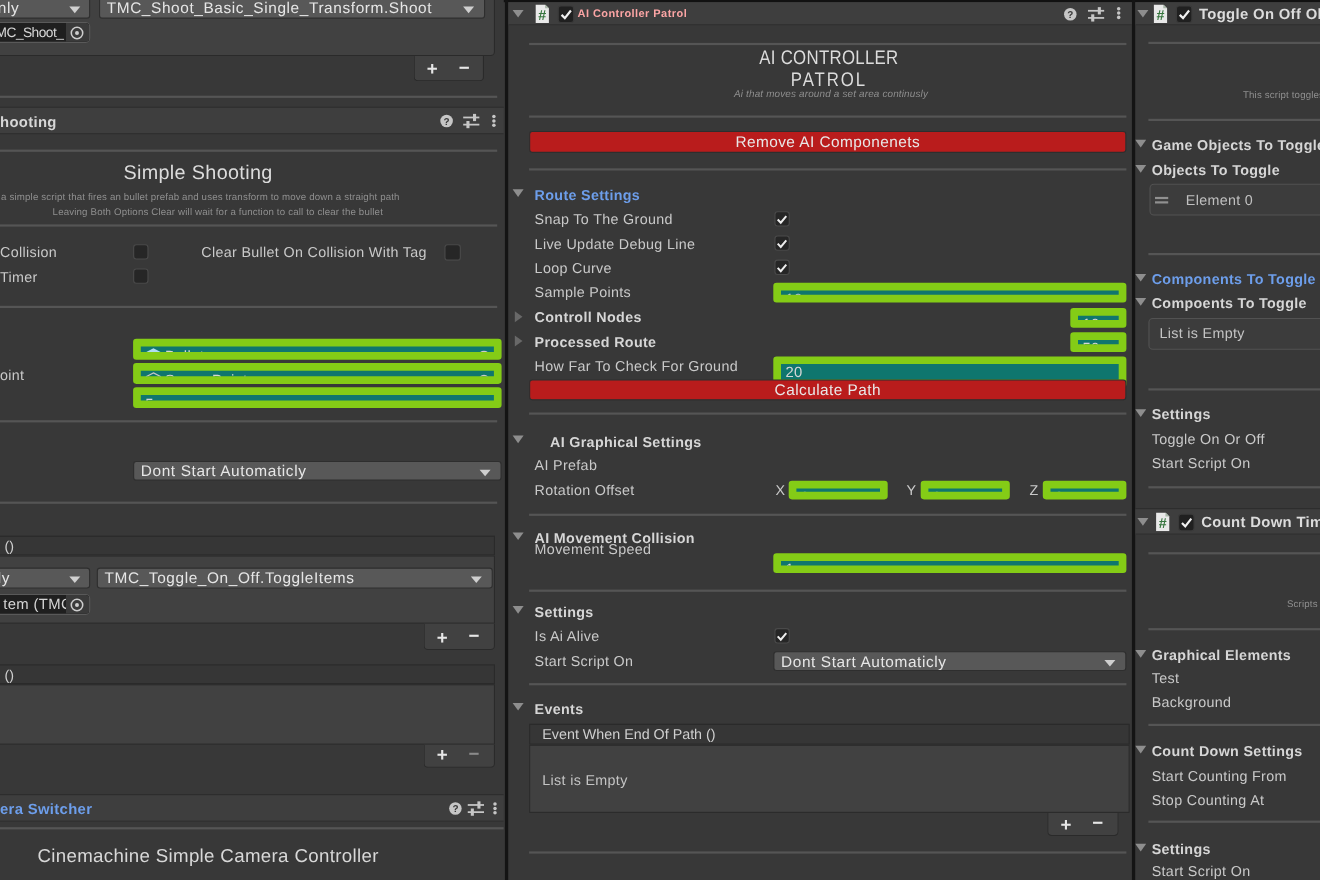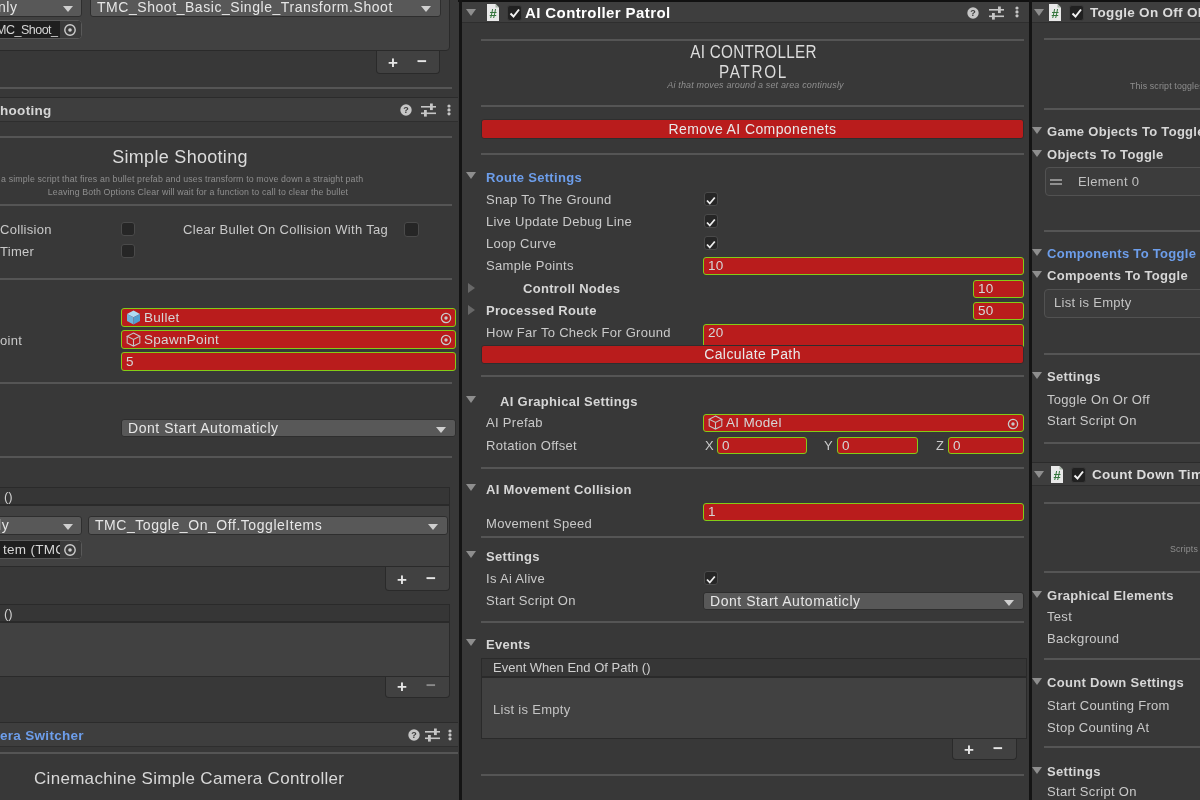--- a/index.html
+++ b/index.html
@@ -4,21 +4,21 @@
 html,body{margin:0;padding:0;}
 body{width:1200px;height:800px;background:#383838;font-family:"Liberation Sans",sans-serif;overflow:hidden;position:relative;}
 .c{position:absolute;}
 .hl{position:absolute;height:2px;background:#555555;}
 .csep{position:absolute;height:1px;background:#2B2B2B;}
 .hdr{position:absolute;background:#3E3E3E;border-bottom:1px solid #2E2E2E;box-sizing:border-box;}
 .lab{position:absolute;color:#C9C9C9;font-size:13px;letter-spacing:0.3px;white-space:nowrap;line-height:15px;}
 .b{font-weight:bold;color:#D6D6D6;}
 .blu{color:#6D9EEB;}
 .dim{color:#8F8F8F;}
-.fld{position:absolute;background:#b91c1c;border:1px solid #84cc16;border-radius:3px;box-sizing:border-box;color:#D6D6D6;font-size:13.5px;letter-spacing:0.3px;padding-left:4px;overflow:hidden;white-space:nowrap;}
+.fld{position:absolute;background:#0f766e;border:7px solid #84cc16;border-radius:3px;box-sizing:border-box;color:#D6D6D6;font-size:13.5px;letter-spacing:0.3px;padding-left:4px;overflow:hidden;white-space:nowrap;}
 .dd{position:absolute;background:#585858;border:1px solid #2E2E2E;border-radius:3px;box-sizing:border-box;color:#E6E6E6;font-size:14px;letter-spacing:0.55px;padding-left:6px;overflow:hidden;white-space:nowrap;}
 .btn{position:absolute;background:#b91c1c;border:1px solid #2E2E2E;border-radius:3px;box-sizing:border-box;color:#E8E8E8;font-size:14px;letter-spacing:0.4px;text-align:center;}
 .cb{position:absolute;width:14px;height:14px;background:#262626;border:1px solid #4A4A4A;border-radius:3px;box-sizing:border-box;}
 .fold{position:absolute;width:0;height:0;border-left:5px solid transparent;border-right:5px solid transparent;border-top:7px solid #8E8E8E;}
 .foldr{position:absolute;width:0;height:0;border-top:5px solid transparent;border-bottom:5px solid transparent;border-left:7px solid #686868;}
 .da{position:absolute;width:0;height:0;border-left:5px solid transparent;border-right:5px solid transparent;border-top:6.5px solid #CFCFCF;}
 .ebody{position:absolute;background:#414141;border:1px solid #2A2A2A;box-sizing:border-box;}
 .ehead{position:absolute;background:#363636;border:1px solid #2A2A2A;box-sizing:border-box;color:#CFCFCF;font-size:13px;line-height:17px;white-space:nowrap;}
 .etab{position:absolute;background:#414141;border:1px solid #2A2A2A;border-top:none;border-radius:0 0 4px 4px;box-sizing:border-box;}
 .plus{position:absolute;color:#E6E6E6;font-size:17px;font-weight:bold;line-height:18px;}
@@ -149,21 +149,21 @@
 <div class="hdr" style="left:0;top:2px;width:567px;height:21px;"></div>
 <div class="fold" style="left:4px;top:9px;"></div>
 <svg class="c" style="left:24px;top:4px;" width="14" height="17">
       <path d="M1,0 L9.5,0 L13,3.5 L13,17 L1,17 Z" fill="#E9E9E9"></path>
       <path d="M9.5,0 L9.5,3.5 L13,3.5 Z" fill="#AAB8AA"></path>
       <text x="7" y="14" font-size="13" font-weight="bold" fill="#35753D" text-anchor="middle" font-family="Liberation Sans">#</text>
     </svg>
 <div class="cb" style="left:45px;top:5px;width:15px;height:16px;background:#202020;border-color:#3A3A3A;"><svg width="13" height="14">
         <polyline points="2.5,7.5 5.5,10.5 11,3.5" fill="none" stroke="#F0F0F0" stroke-width="2"></polyline>
       </svg></div>
-<div class="lab b" style="left:63px;top:5px;font-size:15px;letter-spacing:0.4px;color:#ffffff;">AI Controller Patrol</div>
+<div class="lab b" style="left:63px;top:5px;font-size:10px;letter-spacing:0.4px;color:#fca5a5;">AI Controller Patrol</div>
 <svg class="c" style="left:504px;top:6px;" width="14" height="14">
       <circle cx="7" cy="7" r="5.7" fill="#C6C6C6"></circle>
       <text x="7" y="10.2" font-size="9" font-weight="bold" fill="#3A3A3A" text-anchor="middle" font-family="Liberation Sans">?</text>
     </svg>
 <svg class="c" style="left:527px;top:6px;" width="15" height="14">
       <rect x="0" y="3" width="15" height="1.6" fill="#C6C6C6"></rect>
       <rect x="9" y="0.5" width="2.8" height="6.6" fill="#C6C6C6"></rect>
       <rect x="0" y="9.5" width="15" height="1.6" fill="#C6C6C6"></rect>
       <rect x="3" y="7" width="2.8" height="6.6" fill="#C6C6C6"></rect>
     </svg>
@@ -191,54 +191,45 @@
 <div class="cb" style="left:242px;top:214px;"><svg width="12" height="12">
         <polyline points="2,5.5 4.8,8.5 9.8,2.5" fill="none" stroke="#EDEDED" stroke-width="1.8"></polyline>
       </svg></div>
 <div class="lab" style="left:24px;top:236px;">Loop Curve</div>
 <div class="cb" style="left:242px;top:236px;"><svg width="12" height="12">
         <polyline points="2,5.5 4.8,8.5 9.8,2.5" fill="none" stroke="#EDEDED" stroke-width="1.8"></polyline>
       </svg></div>
 <div class="lab" style="left:24px;top:258px;">Sample Points</div>
 <div class="fld" style="left:241px;top:257px;width:321px;height:18px;line-height:16px;">10</div>
 <div class="foldr" style="left:6px;top:283px;"></div>
-<div class="lab b" style="left:24px;top:281px;margin-left:37px;">Controll Nodes</div>
+<div class="lab b" style="left:24px;top:281px;">Controll Nodes</div>
 <div class="fld" style="left:511px;top:280px;width:51px;height:18px;line-height:16px;">10</div>
 <div class="foldr" style="left:6px;top:305px;"></div>
 <div class="lab b" style="left:24px;top:303px;">Processed Route</div>
 <div class="fld" style="left:511px;top:302px;width:51px;height:18px;line-height:16px;">50</div>
 <div class="lab" style="left:24px;top:325px;">How Far To Check For Ground</div>
 <div class="fld" style="left:241px;top:324px;width:321px;height:28px;line-height:16px;">20</div>
 <div class="btn" style="left:19px;top:345px;width:543px;height:19px;line-height:17px;">Calculate Path</div>
 <div class="hl" style="left:19px;top:375px;width:543px;"></div>
 
 <div class="fold" style="left:4px;top:396px;"></div>
 <div class="lab b" style="left:24px;top:394px;margin-left:14px;">AI Graphical Settings</div>
 <div class="lab" style="left:24px;top:415px;">AI Prefab</div>
-<div class="fld" style="left:241px;top:414px;width:321px;height:18px;line-height:16px;">
-<svg style="vertical-align:-3px;margin-right:3px;" width="15" height="15">
-        <polygon points="7.5,1 13.8,4.2 7.5,7.4 1.2,4.2" fill="none" stroke="#C4C4C4" stroke-width="1.1"></polygon>
-        <path d="M1.2,4.2 L1.2,10.9 L7.5,14.1 L13.8,10.9 L13.8,4.2 M7.5,7.4 L7.5,14.1" fill="none" stroke="#C4C4C4" stroke-width="1.1"></path>
-      </svg>AI Model
-<svg style="position:absolute;right:3px;top:2px;" width="14" height="14">
-        <circle cx="7" cy="7" r="4.6" fill="none" stroke="#C9C9C9" stroke-width="1.3"></circle>
-        <circle cx="7" cy="7" r="1.7" fill="#C9C9C9"></circle>
-      </svg></div>
 <div class="lab" style="left:24px;top:438px;">Rotation Offset</div>
 <div class="lab" style="left:243px;top:438px;">X</div>
 <div class="fld" style="left:255px;top:437px;width:90px;height:17px;line-height:15px;">0</div>
 <div class="lab" style="left:362px;top:438px;">Y</div>
 <div class="fld" style="left:375px;top:437px;width:81px;height:17px;line-height:15px;">0</div>
 <div class="lab" style="left:474px;top:438px;">Z</div>
 <div class="fld" style="left:486px;top:437px;width:76px;height:17px;line-height:15px;">0</div>
 <div class="hl" style="left:19px;top:467px;width:543px;"></div>
 
 <div class="fold" style="left:4px;top:484px;"></div>
 <div class="lab b" style="left:24px;top:482px;">AI Movement Collision</div>
-<div class="lab" style="left:24px;top:516px;text-align:right;">Movement Speed</div>
+<div class="lab" style="left:24px;top:492px;text-align:right;">Movement Speed</div>
 <div class="fld" style="left:241px;top:503px;width:321px;height:18px;line-height:16px;">1</div>
 <div class="hl" style="left:19px;top:536px;width:543px;"></div>
 
 <div class="fold" style="left:4px;top:551px;"></div>
 <div class="lab b" style="left:24px;top:549px;">Settings</div>
 <div class="lab" style="left:24px;top:571px;">Is Ai Alive</div>
 <div class="cb" style="left:242px;top:571px;"><svg width="12" height="12">
         <polyline points="2,5.5 4.8,8.5 9.8,2.5" fill="none" stroke="#EDEDED" stroke-width="1.8"></polyline>
       </svg></div>
 <div class="lab" style="left:24px;top:593px;">Start Script On</div>

